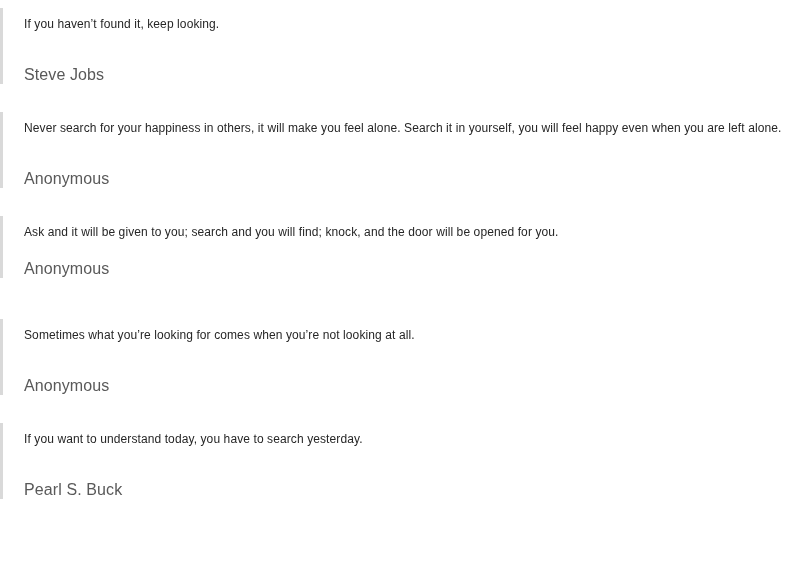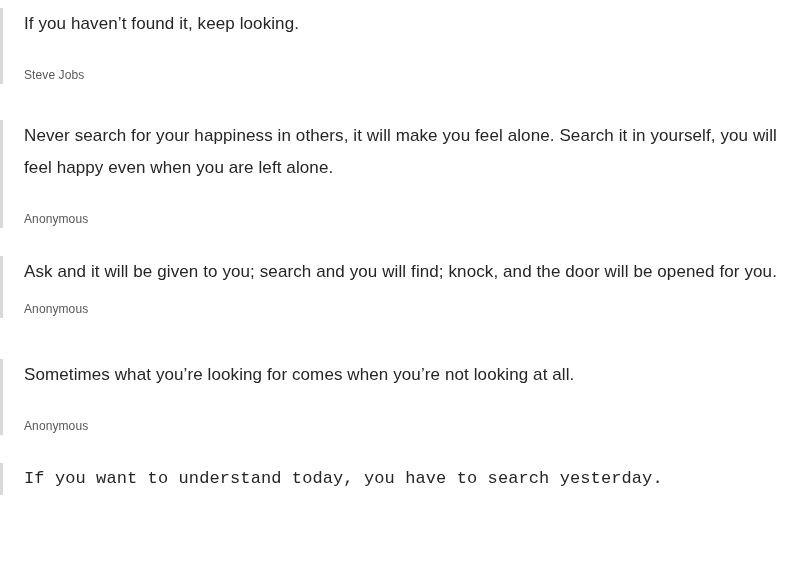--- a/index.html
+++ b/index.html
@@ -26,55 +26,55 @@
   .quote-block::before {
     content: "";
     position: absolute;
     left: 0;
     top: 0;
     bottom: 0;
     width: 3px;
     background: #d9d9d9;
   }
   .quote-text {
-    font-size: 17px;
+    font-size: 12px;
     line-height: 32px;
     color: #262626;
     font-weight: 400;
     margin: 0;
     padding: 0;
     letter-spacing: 0.1px;
   }
   .quote-author {
-    font-size: 12px;
+    font-size: 16px;
     line-height: 18px;
     color: #595959;
     margin: 0;
     padding: 0;
     letter-spacing: 0.1px;
   }
   
   #q0 { margin-top: 8px; }
   #q0 .quote-text { margin-bottom: 26px; }
   #q0 .quote-author { margin-bottom: 6px; }
 
-  #q1 { margin-top: 36px; }
+  #q1 { margin-top: 28px; }
   #q1 .quote-text { margin-bottom: 26px; }
   #q1 .quote-author { margin-bottom: 6px; }
 
   #q2 { margin-top: 28px; }
   #q2 .quote-text { margin-bottom: 12px; }
   #q2 .quote-author { margin-bottom: 6px; }
 
   #q3 { margin-top: 28px; }
   #q3 .quote-text { margin-bottom: 26px; margin-top: 41px; }
   #q3 .quote-author { margin-bottom: 6px; }
 
   #q4 { margin-top: 28px; }
-  #q4 .quote-text { margin-bottom: 26px; font-family: Liberation Mono, monospace; }
+  #q4 .quote-text { margin-bottom: 26px; }
   #q4 .quote-author { margin-bottom: 4px; }
 </style>
 </head>
 <body>
 
 <div class="quote-list">
 
   <blockquote class="quote-block" id="q0">
     <p class="quote-text">If you haven’t found it, keep looking.</p>
     <p class="quote-author">Steve Jobs</p>
@@ -90,15 +90,16 @@
     <p class="quote-author">Anonymous</p>
   </blockquote>
 
   <blockquote class="quote-block" id="q3">
     <p class="quote-text">Sometimes what you’re looking for comes when you’re not looking at all.</p>
     <p class="quote-author">Anonymous</p>
   </blockquote>
 
   <blockquote class="quote-block" id="q4">
     <p class="quote-text">If you want to understand today, you have to search yesterday.</p>
+    <p class="quote-author">Pearl S. Buck</p>
   </blockquote>
 
 </div>
 
 </body></html>

